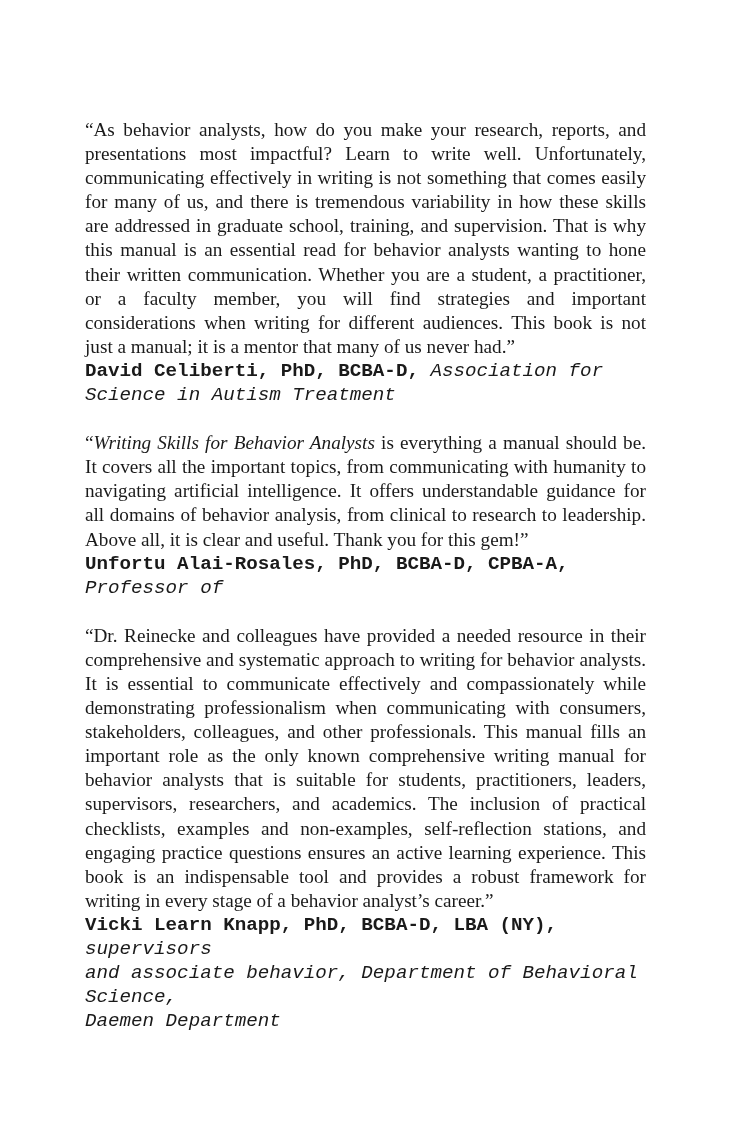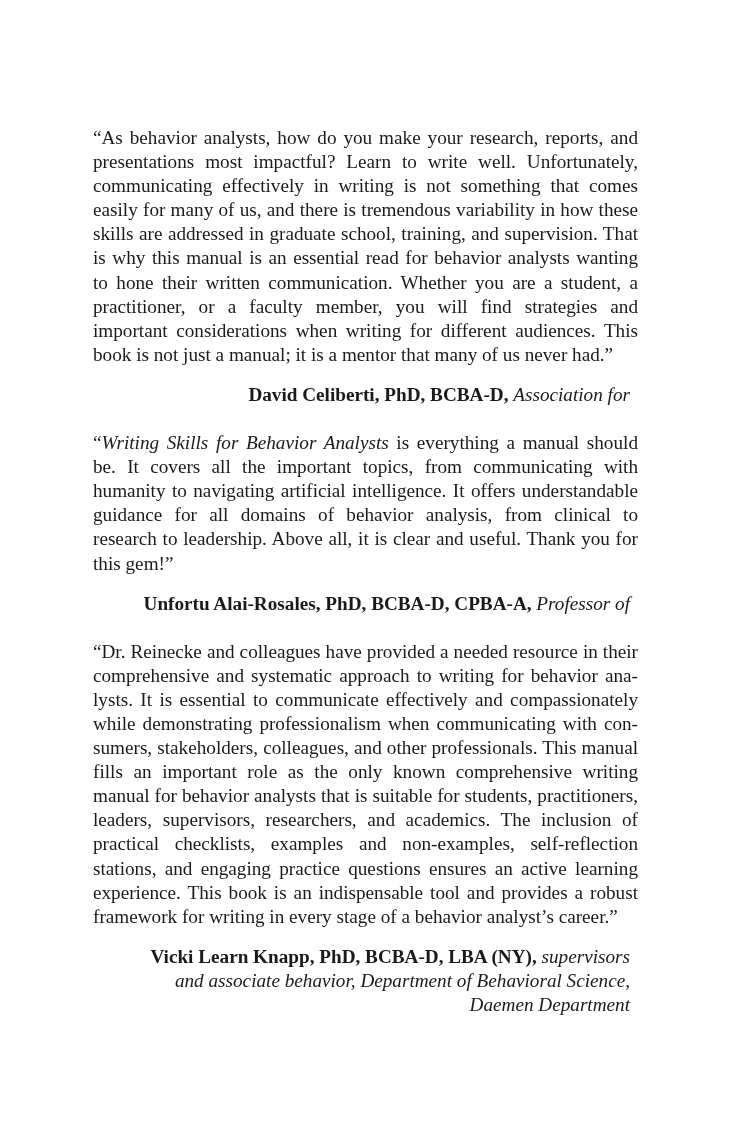--- a/index.html
+++ b/index.html
@@ -19,27 +19,28 @@
       position: absolute;
       left: 85px;
       top: 118px;
       width: 561px;
     }
     .quote {
       font-size: 19.2px;
       line-height: 24.1px;
       text-align: justify;
       hyphens: manual;
-      margin: 8px;
+      margin: 0;
     }
     .attribution {
       font-size: 19.2px;
       line-height: 24.1px;
-      text-align: right;
-      margin: 16px;
+      text-align: left;
+      margin: 0;
+      font-family: Liberation Mono, monospace;
     }
     .attribution .name {
       font-weight: bold;
     }
     .attribution .affil {
       font-style: italic;
     }
     .block {
       margin-bottom: 24px;
     }
@@ -49,20 +50,21 @@
 </head>
 <body>
 
 <div class="page">
 
   <div class="block">
     <p class="quote">“As behavior analysts, how do you make your research, reports, and presentations most impactful? Learn to write well. Unfortu­nately, communicating effectively in writing is not something that comes easily for many of us, and there is tremendous variability in how these skills are addressed in graduate school, training, and supervision. That is why this manual is an essential read for behavior analysts wanting to hone their written communication. Whether you are a student, a practitioner, or a faculty member, you will find strategies and important considerations when writing for different audiences. This book is not just a manual; it is a mentor that many of us never had.”</p>
     <p class="attribution">
       <span class="name">David Celiberti, PhD, BCBA-D,</span>
       <span class="affil">Association for</span><br>
+      <span class="affil">Science in Autism Treatment</span>
     </p>
   </div>
 
   <div class="block">
     <p class="quote"><span>“</span><em>Writing Skills for Behavior Analysts</em><span> is everything a manual should be. It covers all the important topics, from communicating with humanity to navigating artificial intelligence. It offers under­standable guidance for all domains of behavior analysis, from clinical to research to leadership. Above all, it is clear and useful. Thank you for this gem!”</span></p>
     <p class="attribution">
       <span class="name">Unfortu Alai-Rosales, PhD, BCBA-D, CPBA-A,</span>
       <span class="affil">Professor of</span><br>
     </p>
   </div>

